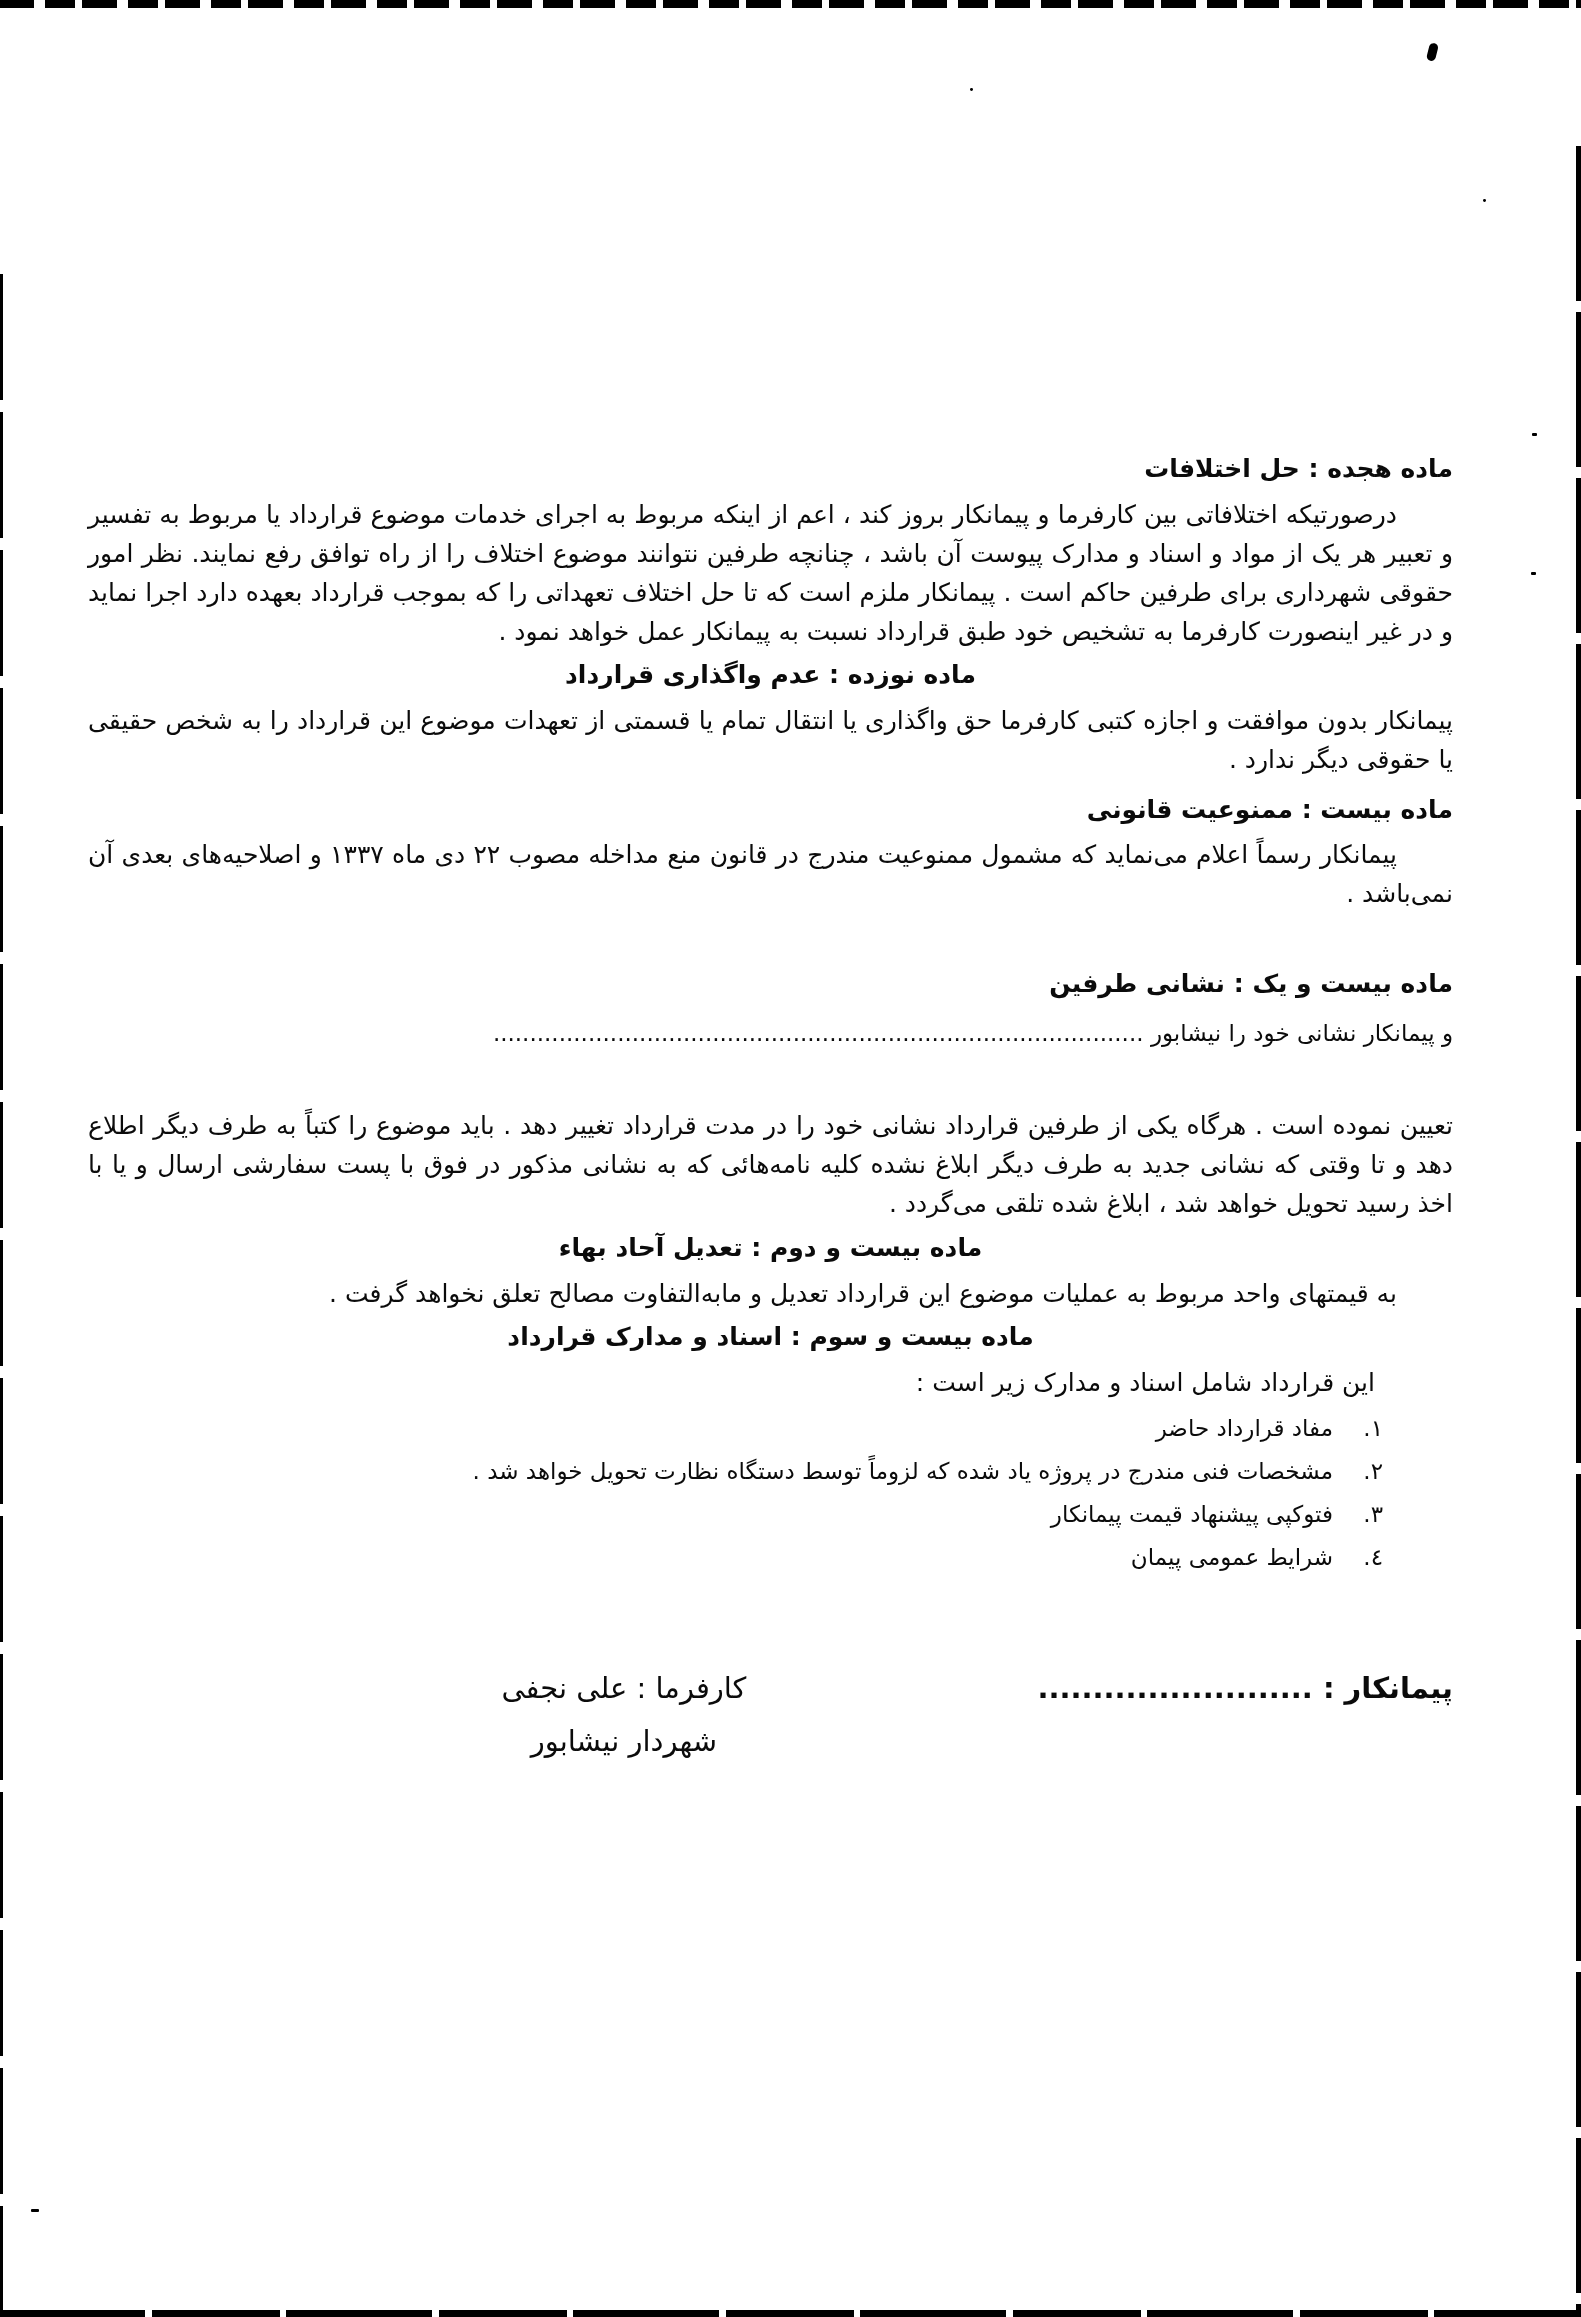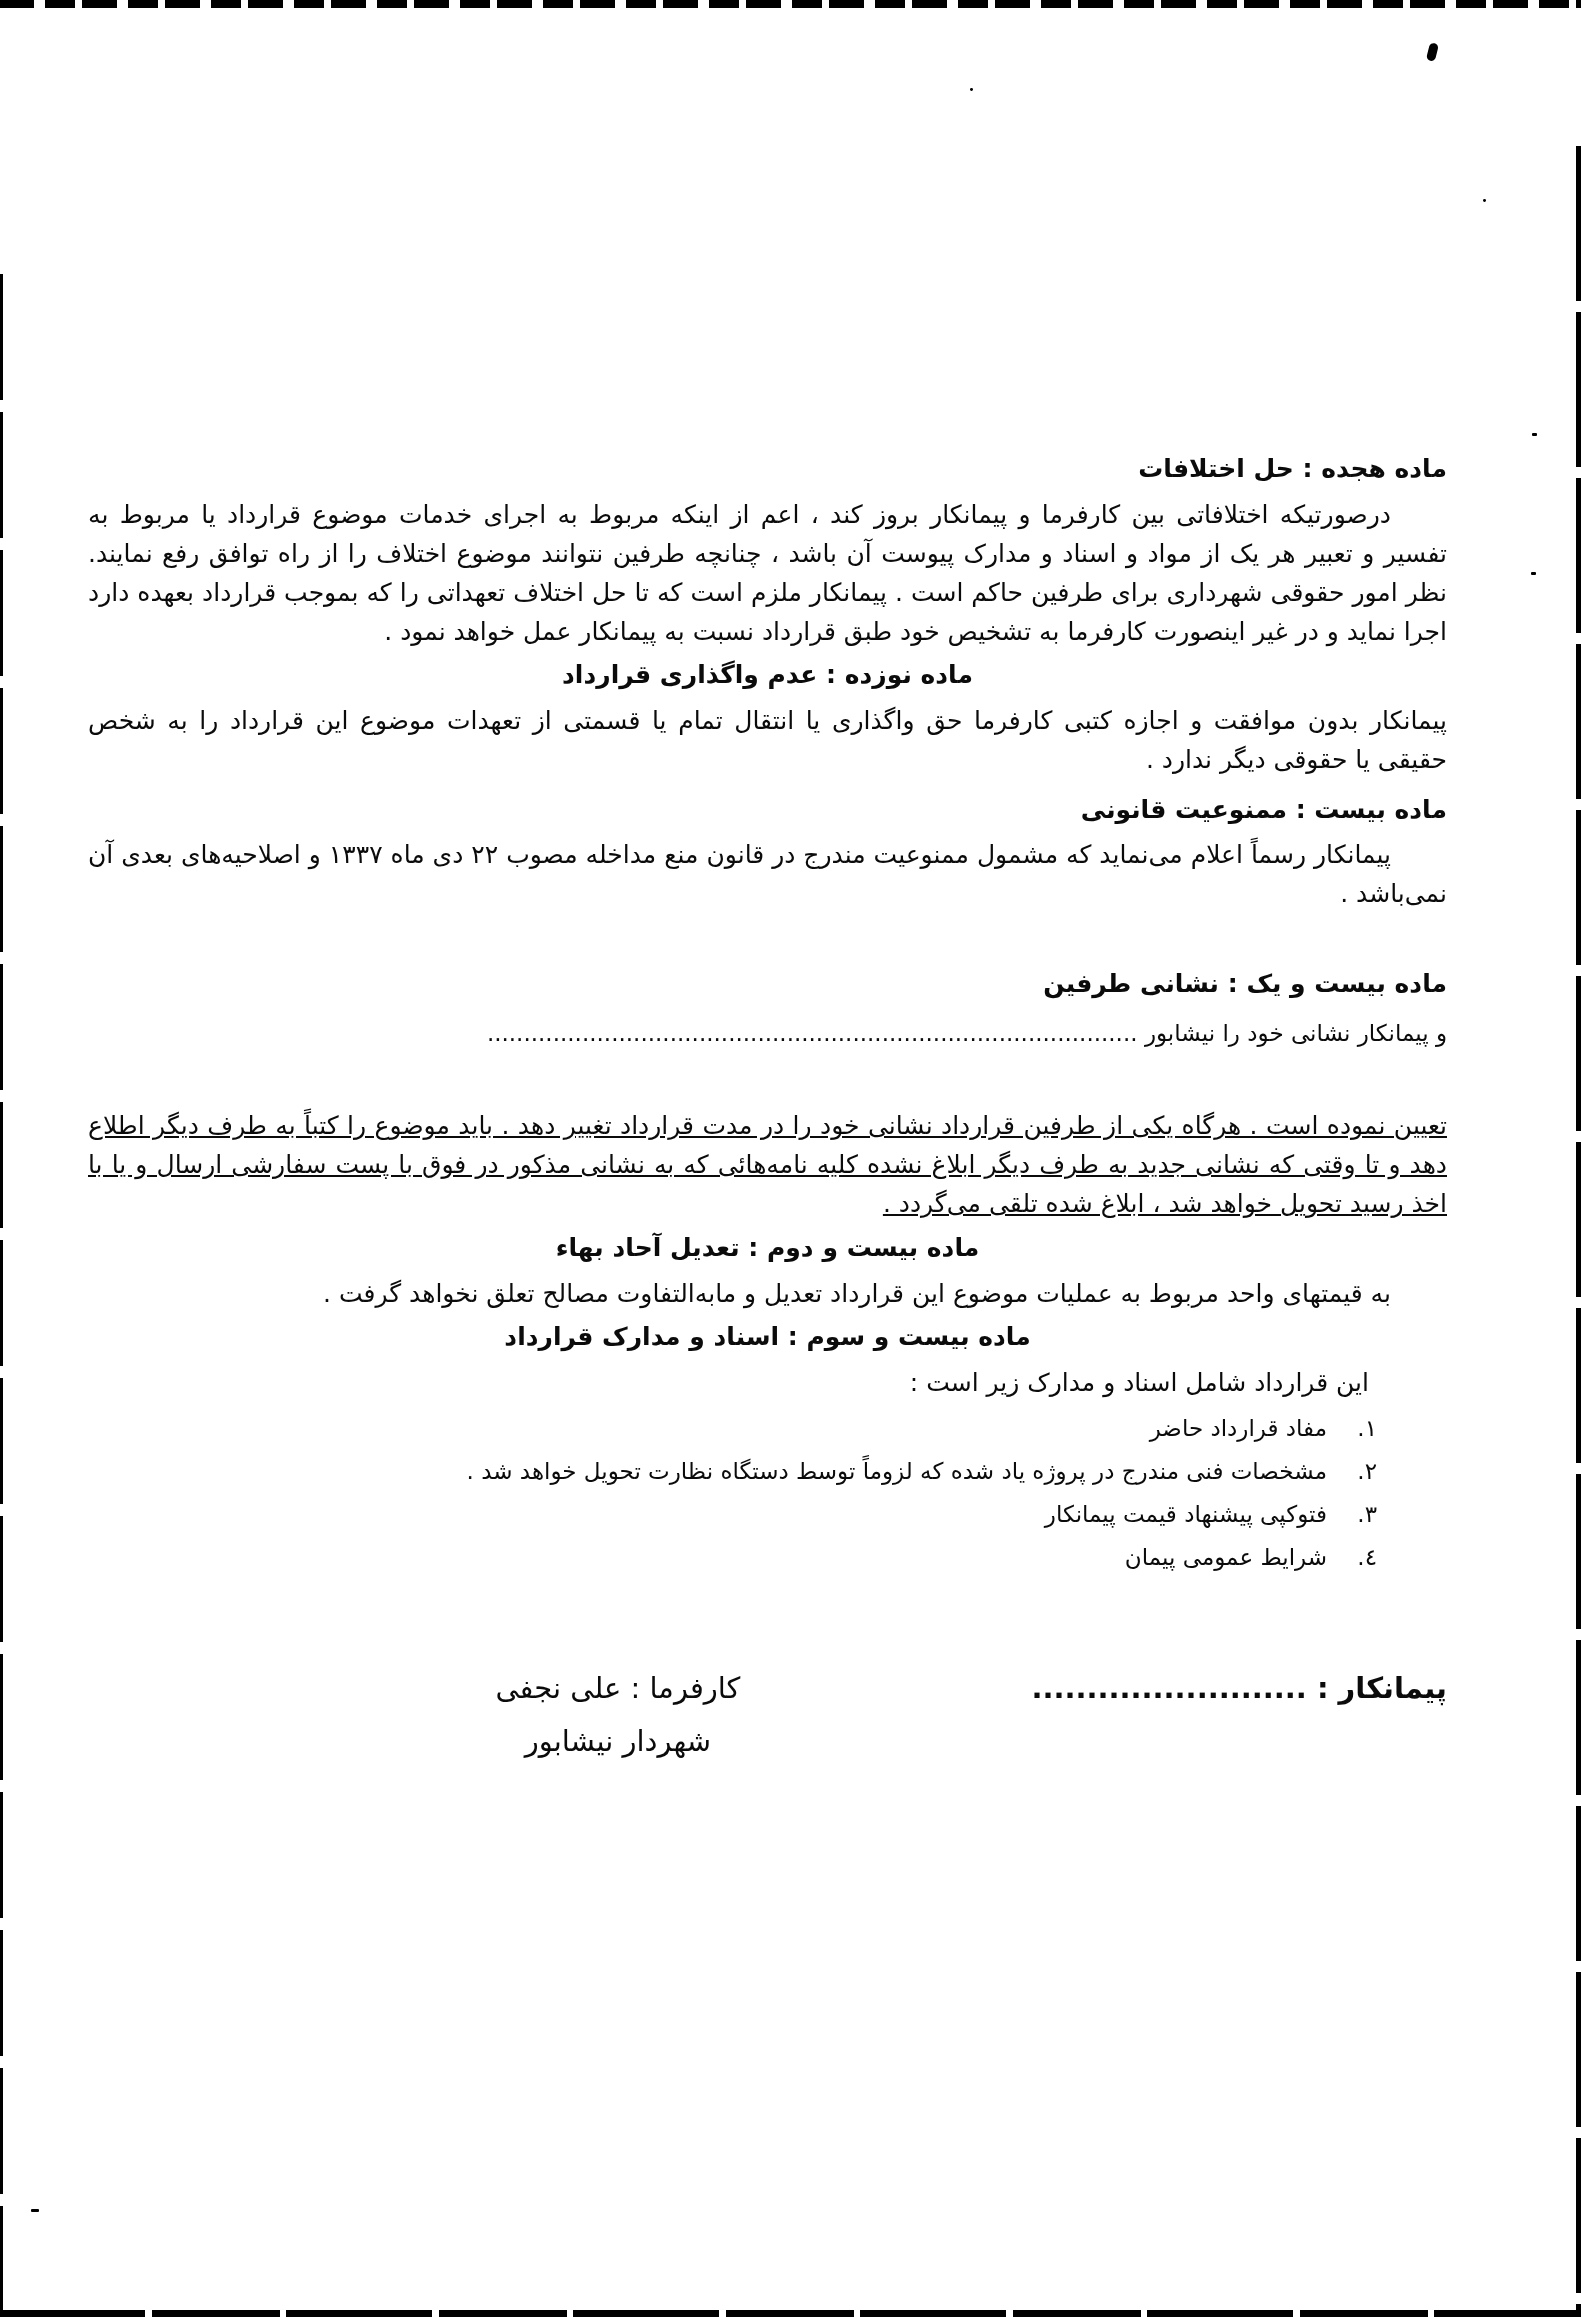--- a/index.html
+++ b/index.html
@@ -8,21 +8,21 @@
     width:1582px;height:2317px;
     margin:0 auto;
     background:#ffffff;
     overflow:hidden;
     direction:rtl;
     font-family:"DejaVu Sans",sans-serif;
     color:#0b0b0b;
   }
   .content{
     position:absolute;
-    top:452px; right:134px; left:89px;
+    top:452px; right:128px; left:89px;
   }
   .art-heading{
     font-size:25px;
     font-weight:bold;
     line-height:33px;
     margin:0 0 9.7px 0;
   }
   .body-p{
     font-size:25px;
     line-height:39px;
@@ -37,21 +37,21 @@
   .addr-line{
     font-size:23px;
     line-height:47px;
     white-space:nowrap;
   }
   .addr-gap-1{ display:inline-block; width:35px; }
   .addr-gap-2{ display:inline-block; width:29px; }
   .addr-gap-3{ display:inline-block; width:43px; }
   .phone{ letter-spacing:1.9px; }
   .dots{ letter-spacing:1px; }
-  .p-cont{ margin-top:49px;text-decoration:underline; }
+  .p-cont{ margin-top:49px; }
   .doc-list{
     margin:3.9px 0 0 0;
     padding:0 70px 0 0;
     list-style:none;
   }
   .doc-list-item{
     display:flex;
     font-size:23px;
     line-height:41px;
     margin-bottom:1.9px;

